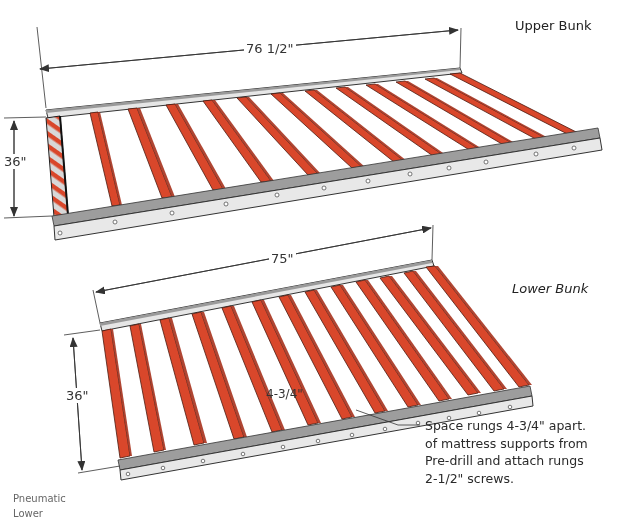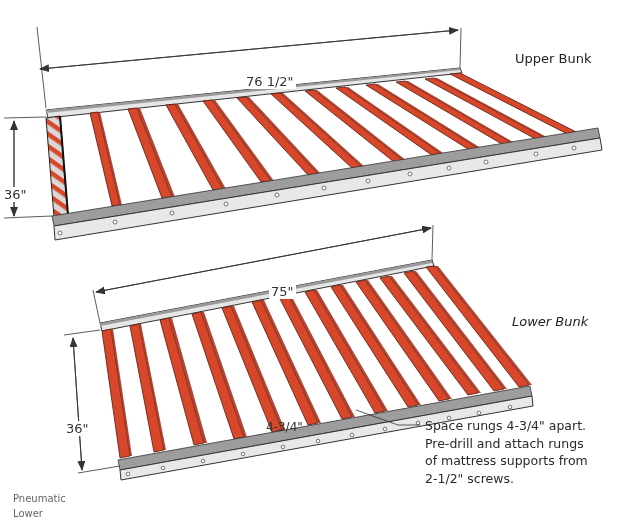--- a/index.html
+++ b/index.html
@@ -1,18 +1,18 @@
 <!DOCTYPE html>
 <html><head>
   <meta charset="utf-8">
   <style>
     html, body { margin: 0; padding: 0; background: #ffffff; }
     body { width: 640px; height: 532px; position: relative; overflow: hidden; font-family: "DejaVu Sans", sans-serif; }
     #diagram { position: absolute; left: 0; top: 0; width: 640px; height: 532px; }
-    .lbl { position: absolute; color: #2a2a2a; white-space: nowrap; margin-top: 33px; }
+    .lbl { position: absolute; color: #2a2a2a; white-space: nowrap; }
     .title { font-size: 13px; color: #222; }
     .dim { font-size: 13px; color: #333; background: #fff; padding: 0 2px; }
     .dim-inline { font-size: 12px; color: #333; }
     .note { position: absolute; left: 425px; top: 417px; font-size: 12.5px; line-height: 17.5px; color: #2a2a2a; white-space: normal; width: 215px; }
     .note span { display: block; white-space: nowrap; }
     .credit { position: absolute; left: 13px; top: 491px; font-size: 10px; line-height: 15px; color: #666; }
     .credit span { display: block; }
   </style>
 </head>
 <body>
@@ -162,21 +162,21 @@
 <div class="lbl dim" style="left:244px; top:41px;">76 1/2"</div>
 <div class="lbl dim" style="left:2px; top:154px;">36"</div>
 
 <div class="lbl title" style="left:512px; top:281px;font-style:italic;">Lower Bunk</div>
 <div class="lbl dim" style="left:269px; top:251px;">75"</div>
 <div class="lbl dim" style="left:64px; top:388px;">36"</div>
 <div class="lbl dim-inline" style="left:266px; top:387px;">4-3/4"</div>
 
 <div class="note">
   <span>Space rungs 4-3/4" apart.</span>
+  <span>of mattress supports from</span>
   <span>Pre-drill and attach rungs</span>
-  <span>of mattress supports from</span>
   <span>2-1/2" screws.</span>
 </div>
 
 <div class="credit">
   <span>Pneumatic</span>
   <span>Lower</span>
 </div>
 
 </body></html>

